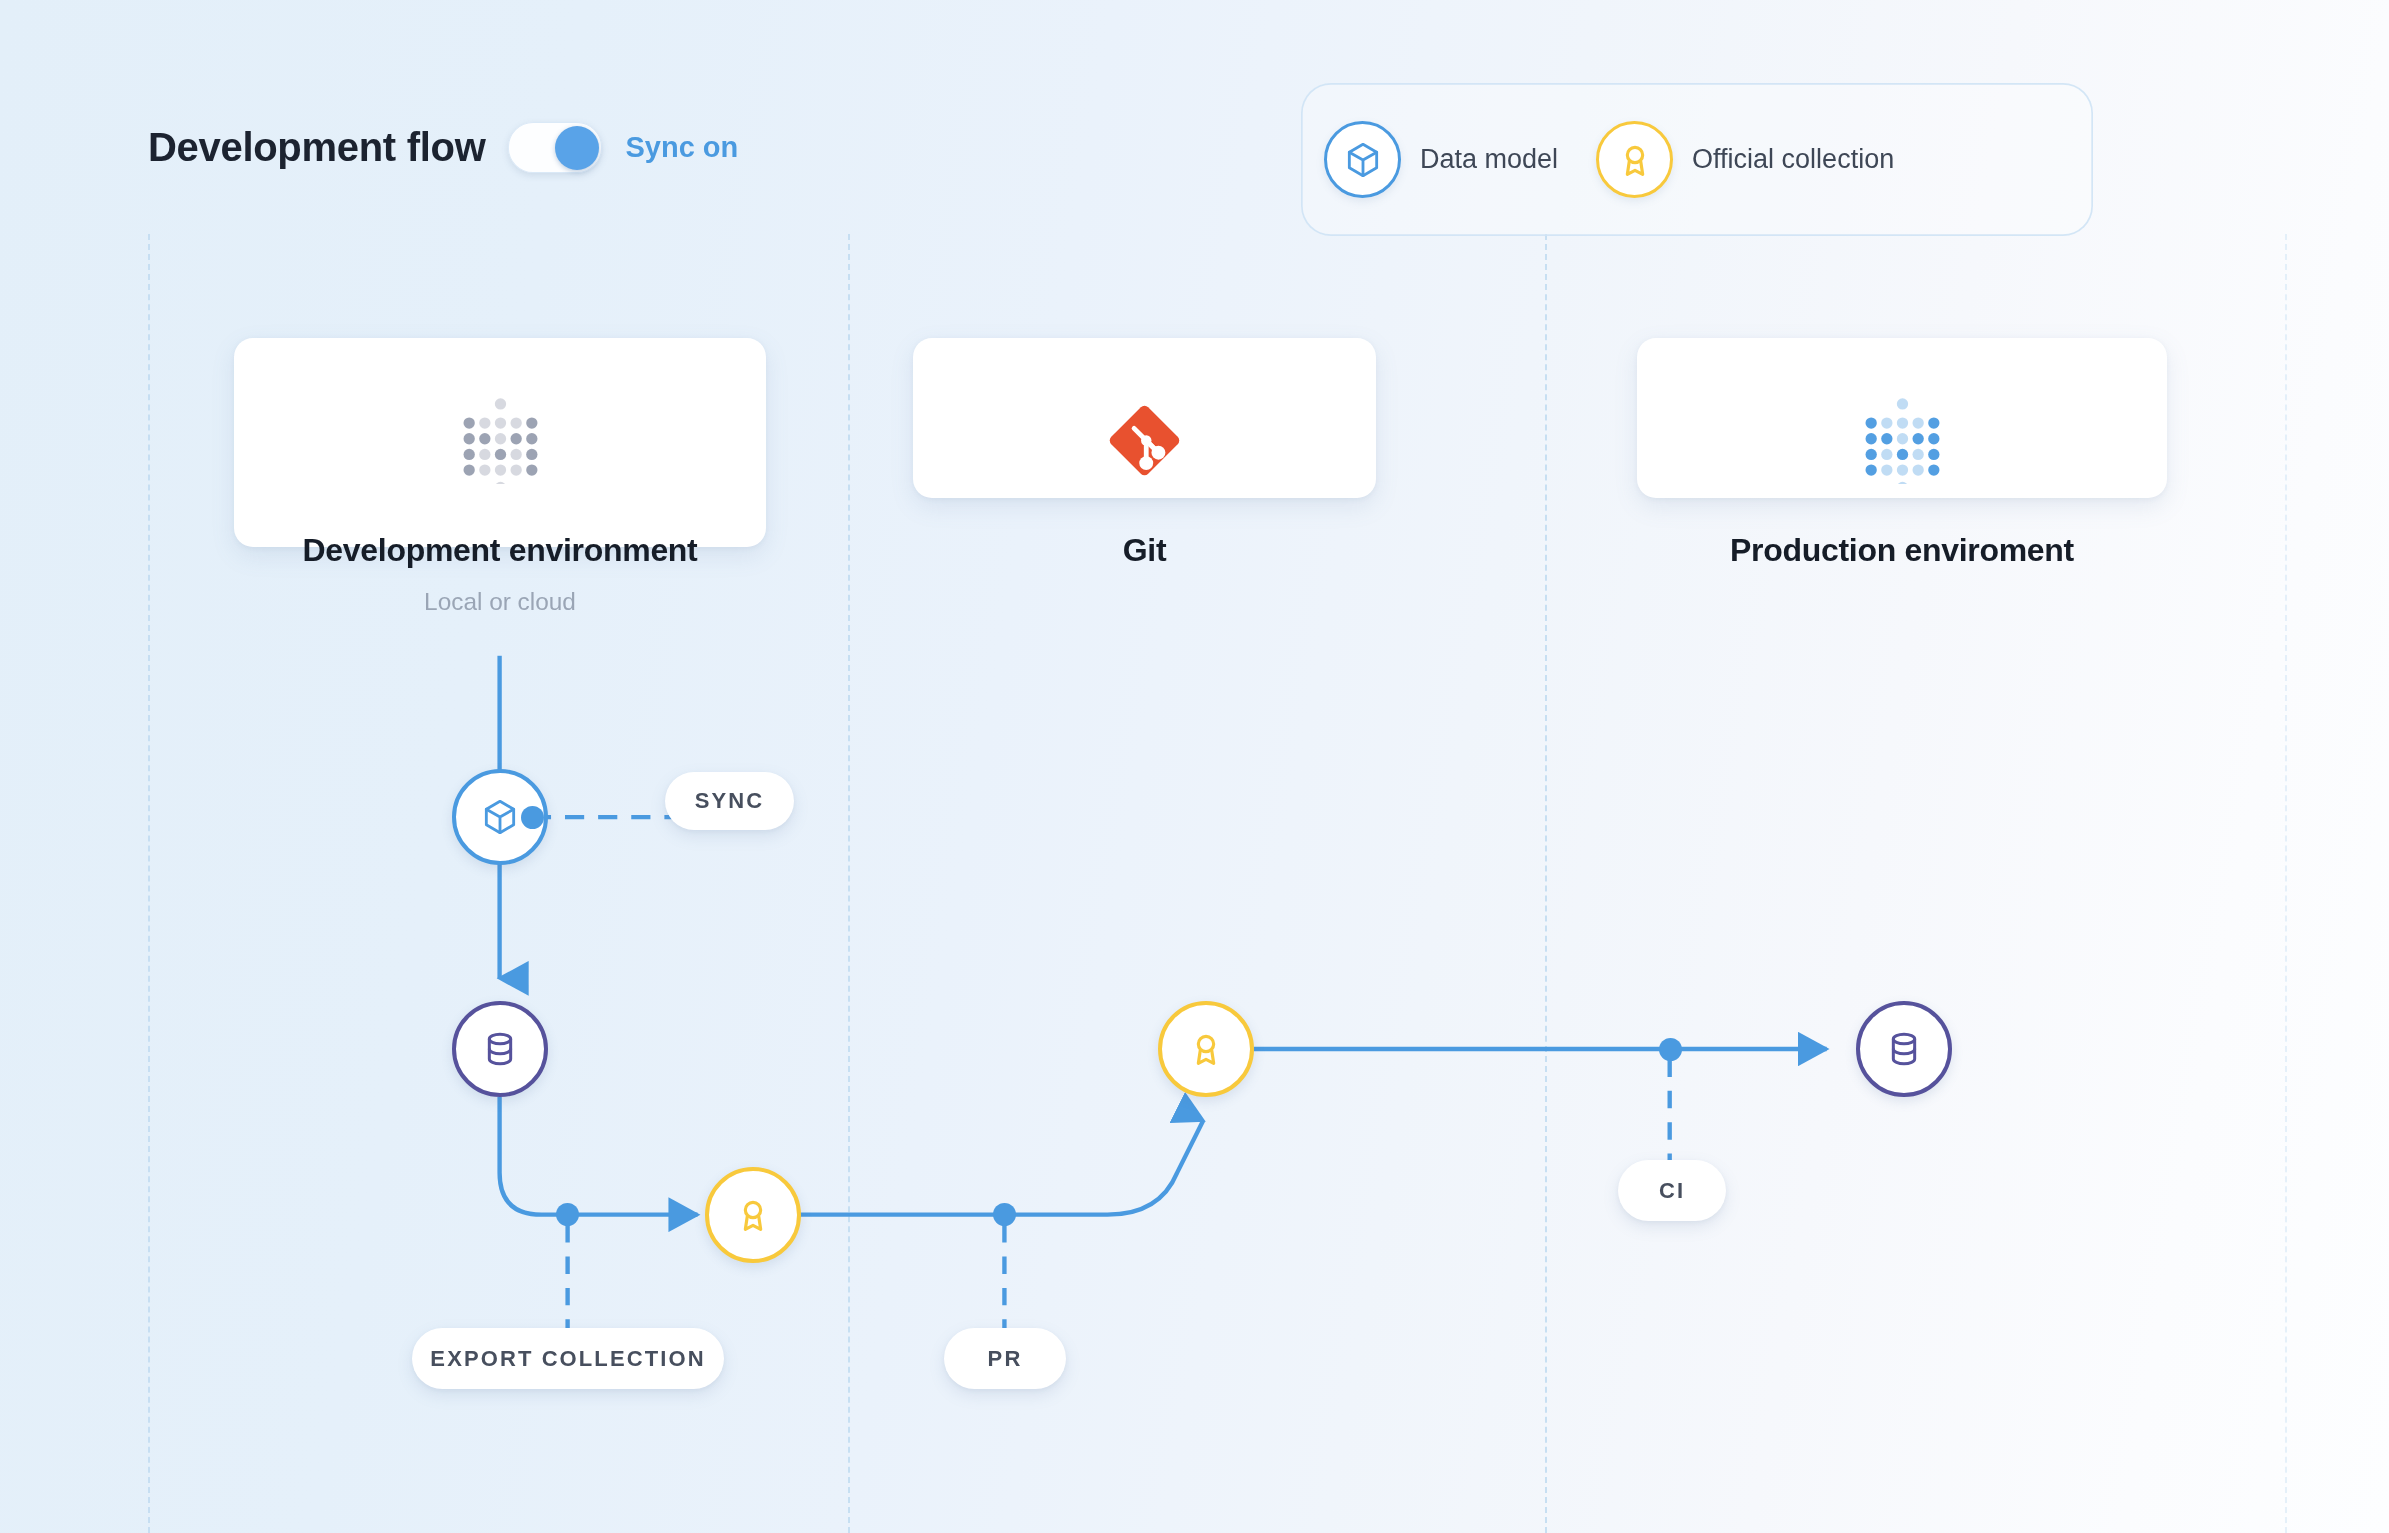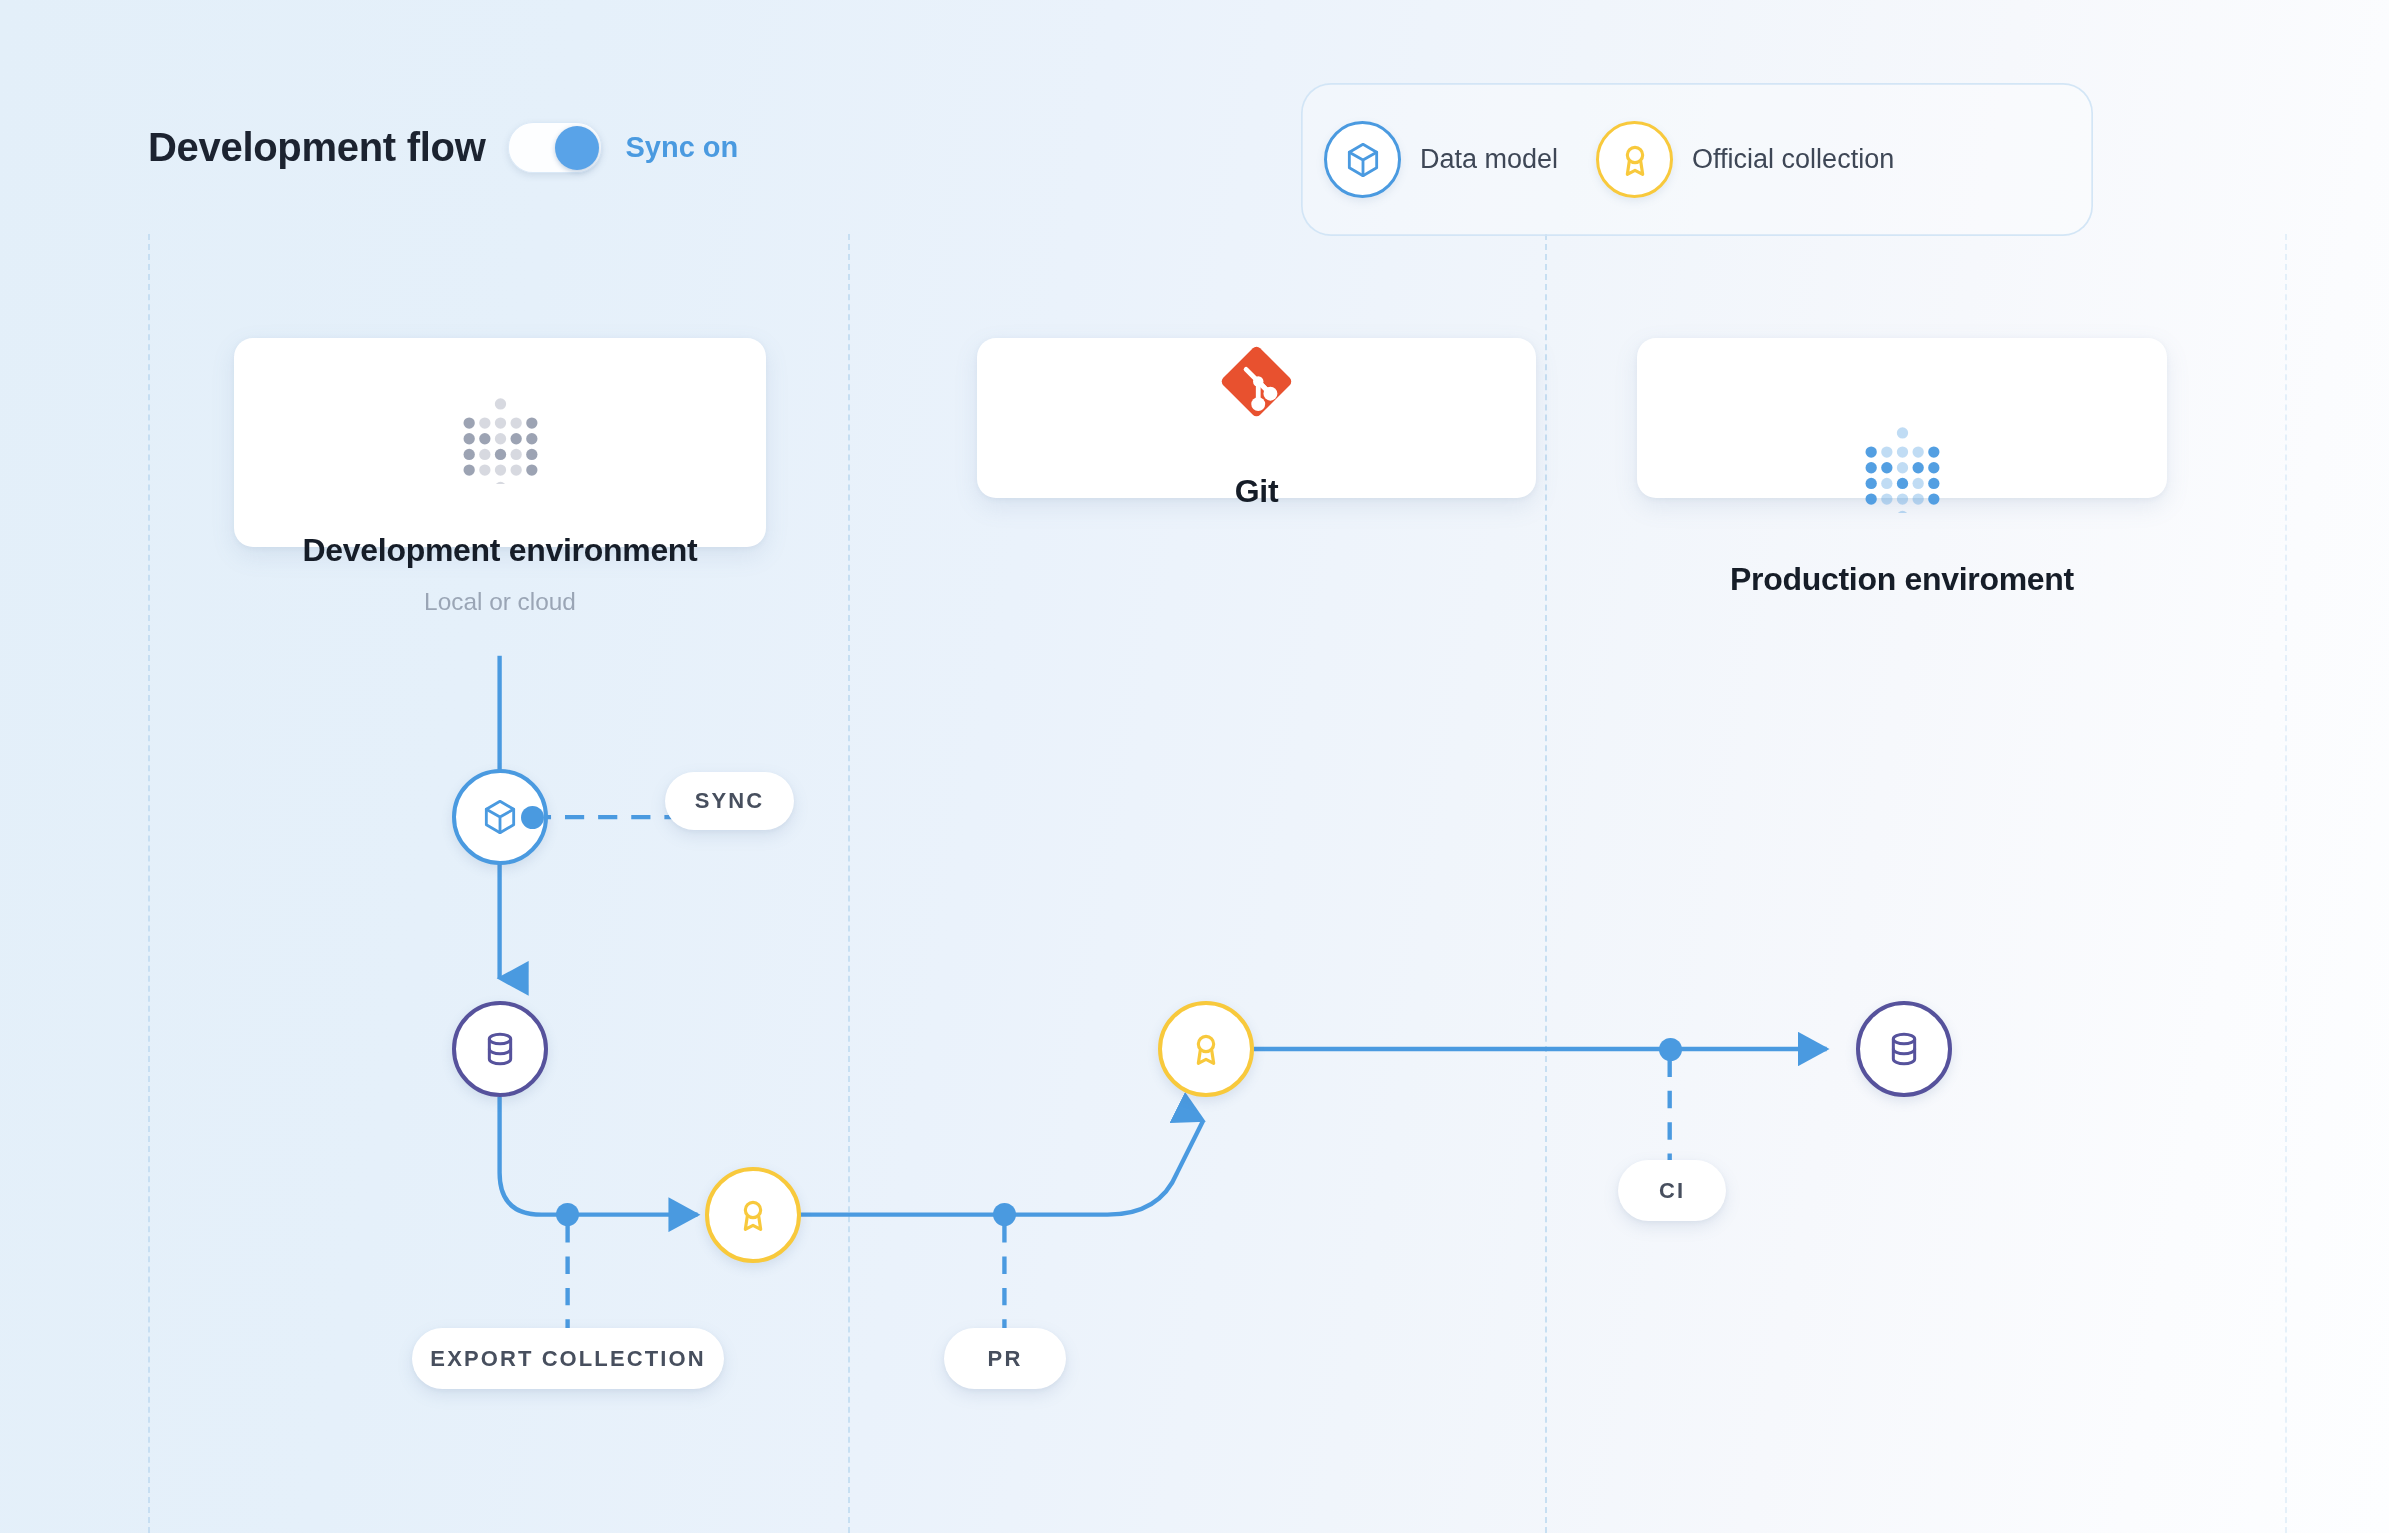--- a/index.html
+++ b/index.html
@@ -144,22 +144,22 @@
     white-space: nowrap;
     margin-top: 25px;
   }
   .card-sub {
     font-size: 24.4px;
     color: #9aa5b5;
     margin-top: 19px;
     white-space: nowrap;
   }
   #card-dev  { left: 234px;  top: 338px; width: 532px; height: 209px; padding-top: 59px; }
-  #card-git  { left: 977px; top: 338px; width: 559px; height: 160px; }
-  #card-prod { left: 1637px; top: 338px; width: 530px; height: 160px; padding-top: 88px; }
+  #card-git  { left: 913px; top: 338px; width: 463px; height: 160px; padding-top: 59px; }
+  #card-prod { left: 1637px; top: 338px; width: 530px; height: 160px; padding-top: 59px; }
   .card-logo { height: 91px; margin-bottom: 23px; display:flex; align-items:center; justify-content:center;}
 
   
   #flow { position: absolute; left: 0; top: 0; }
 
   
   .node {
     position: absolute;
     border-radius: 50%;
     background: #ffffff;

